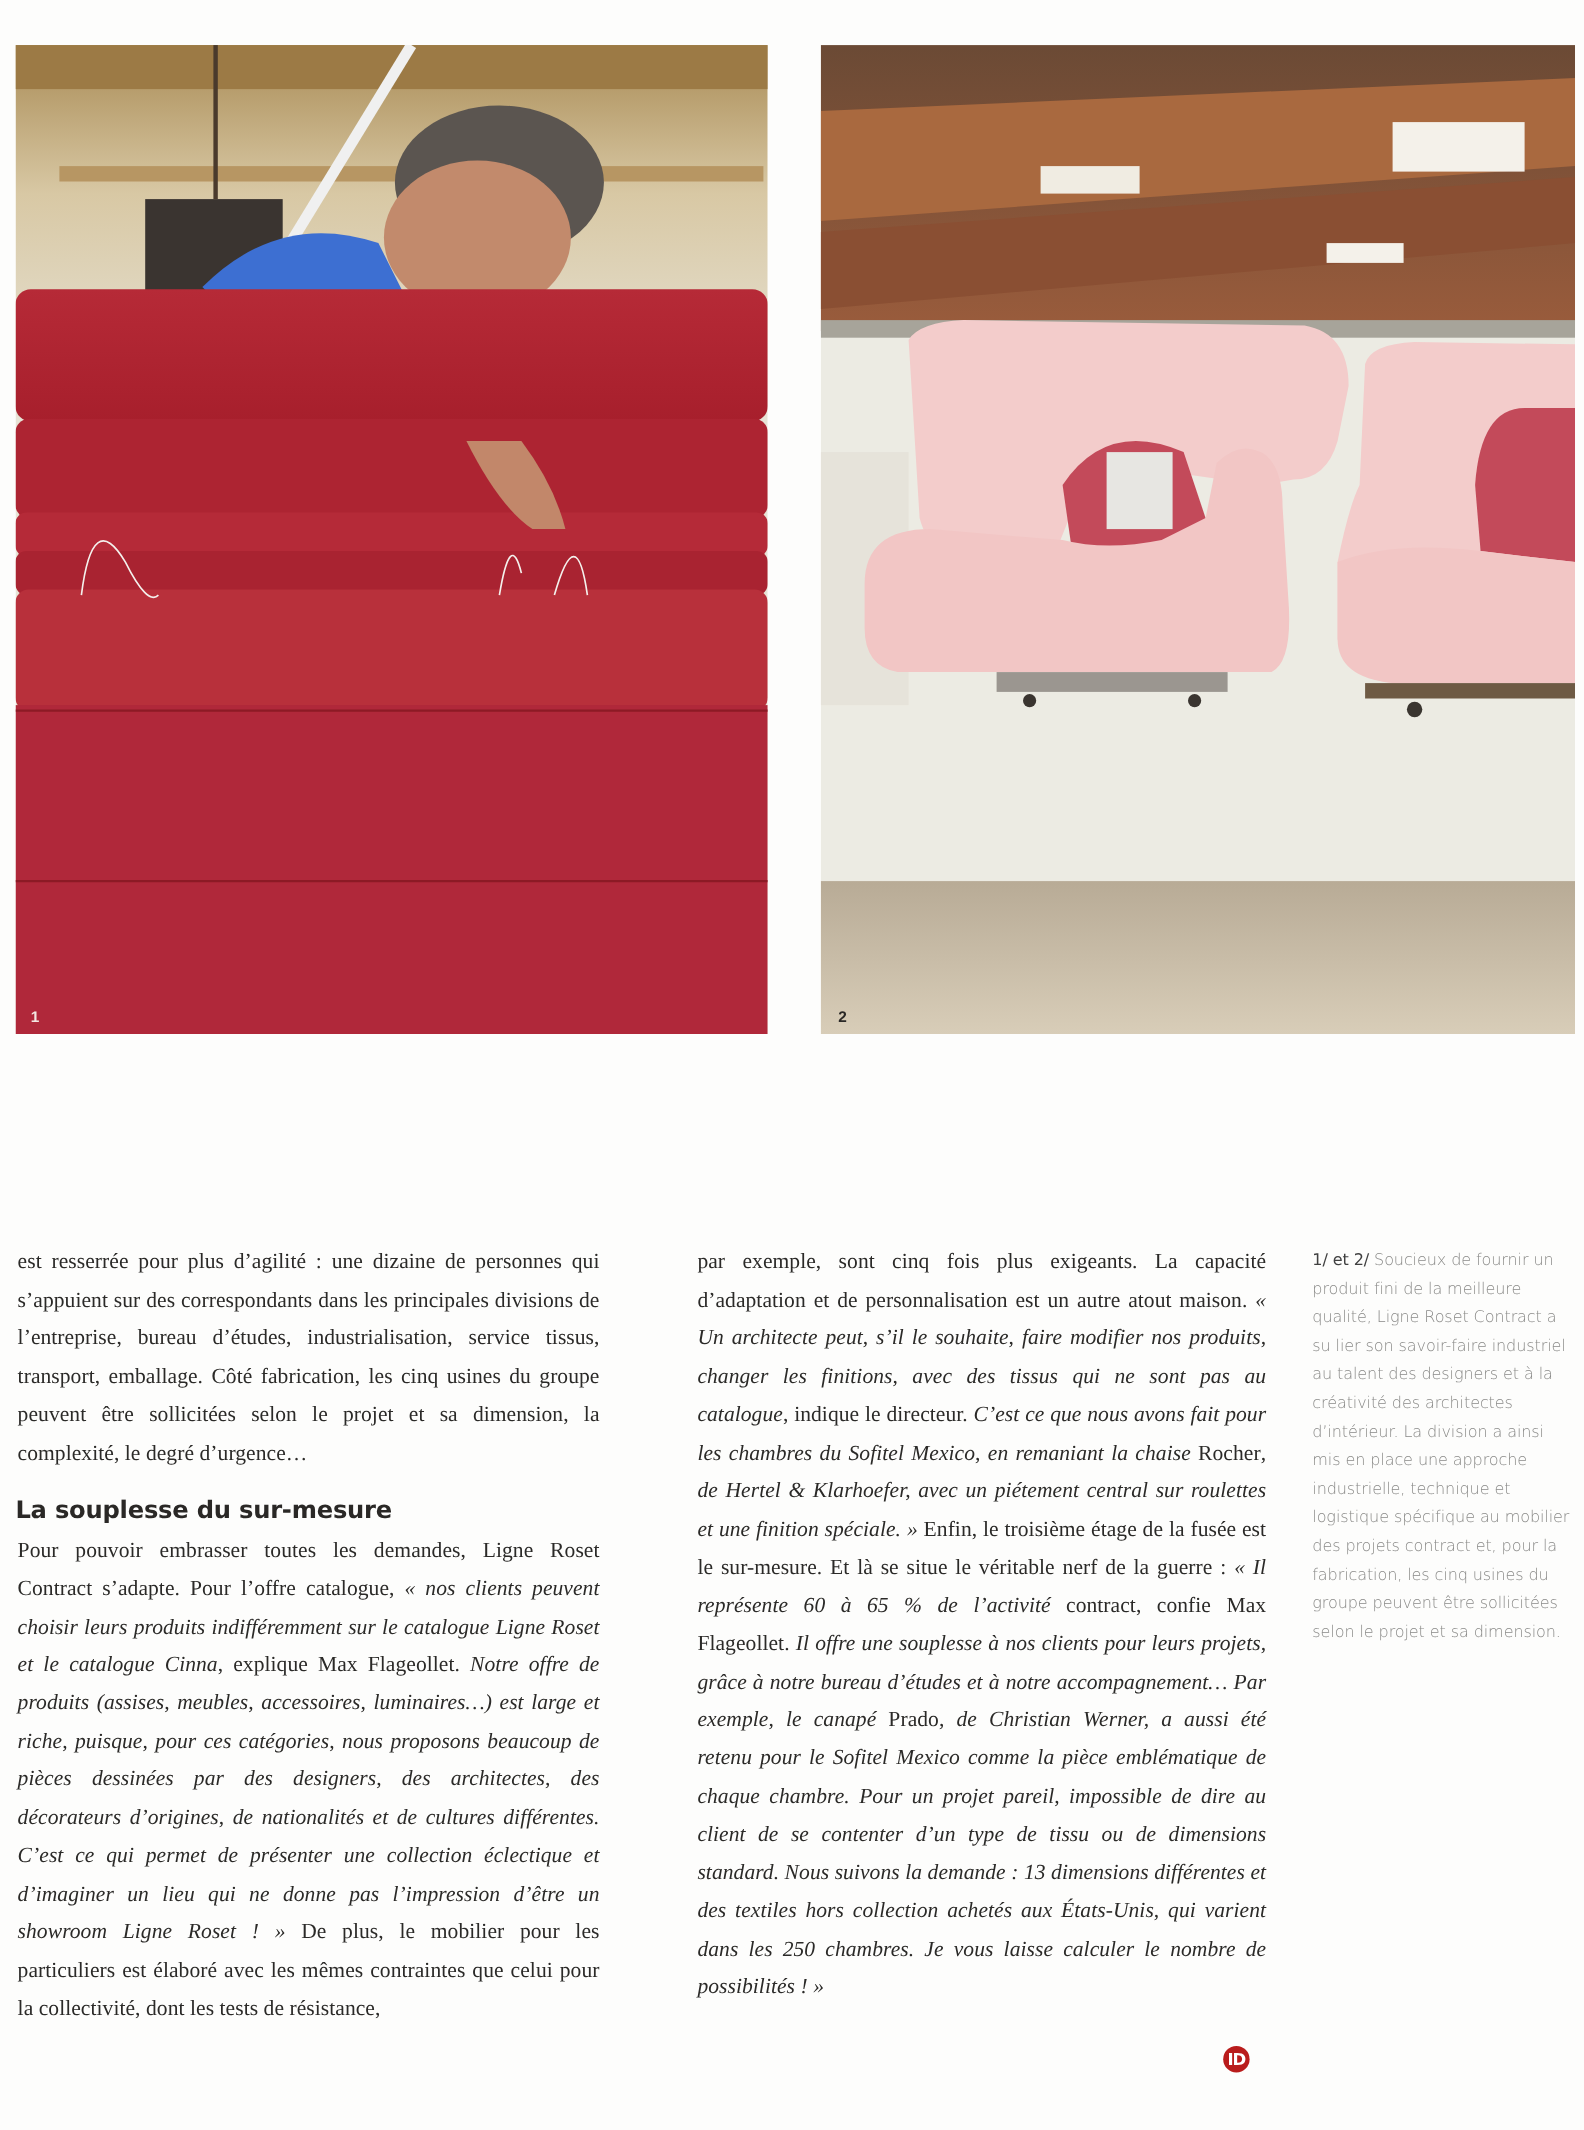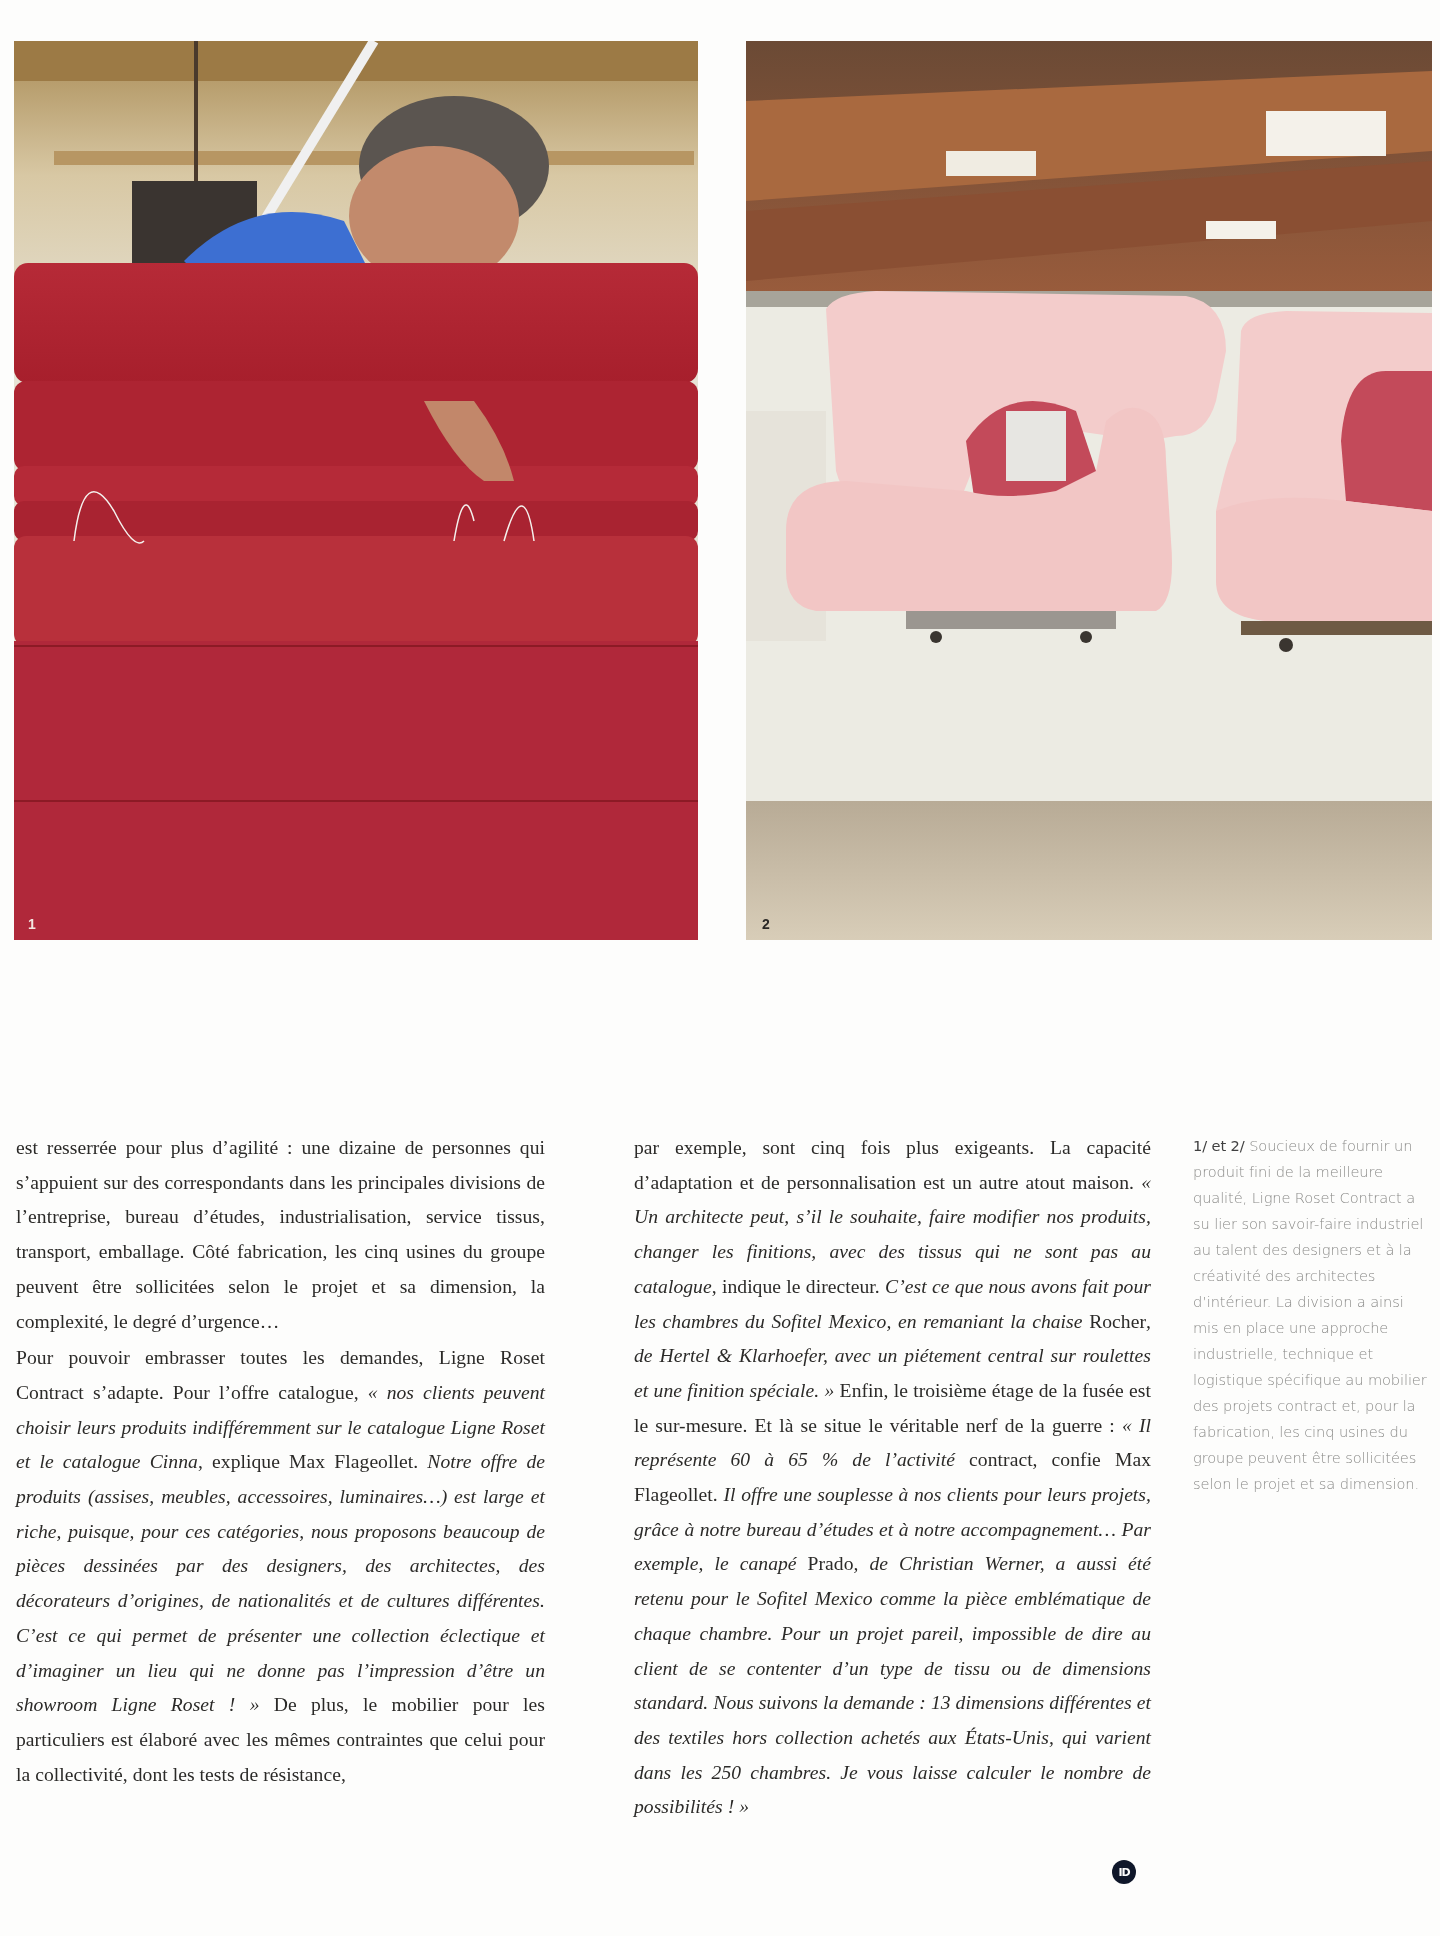--- a/index.html
+++ b/index.html
@@ -27,22 +27,22 @@
     letter-spacing: -0.2px;
   }
   .caption {
     position: absolute; left: 1193px; top: 1133px; width: 240px;
     font-family: "DejaVu Sans", sans-serif; font-size: 14.6px; line-height: 26px;
     color: #8a8a88; font-weight: 300; letter-spacing: -0.1px;
   }
   .caption b { color: #404040; font-weight: normal; }
   .logo {
     position: absolute; left: 1112px; top: 1860px; width: 24px; height: 24px;
-    border-radius: 50%; background: #0f172a; color: #fff;
-    font-family: "DejaVu Sans", sans-serif; font-weight: bold; font-size: 11px;
+    border-radius: 50%; background: #b91c1c; color: #fff;
+    font-family: "DejaVu Sans", sans-serif; font-weight: bold; font-size: 15px;
     display: flex; align-items: center; justify-content: center; letter-spacing: -1px;
   }
 </style>
 </head>
 <body>
 
 <div class="photo" style="left:14px; top:41px; width:684px; height:899px;">
   <svg viewBox="0 0 684 899" preserveAspectRatio="none">
     <defs>
       <linearGradient id="bg1" x1="0" y1="0" x2="0" y2="1">
@@ -117,20 +117,21 @@
     <path d="M640 330 Q600 330 595 400 L600 460 L686 470 L686 330 Z" fill="#c34a5a"></path>
     <path d="M470 470 Q520 450 600 460 L686 470 L686 580 L520 580 Q470 575 470 540 Z" fill="#f2c6c5"></path>
     <rect x="495" y="580" width="191" height="14" fill="#6e5a44"></rect>
     <circle cx="540" cy="604" r="7" fill="#3a3530"></circle>
   </svg>
   <span class="fig-num" style="left:16px; bottom:8px; color:#2a2826;">2</span>
 </div>
 
 <div class="col" style="left:14px; top:1129px; width:533px;">
   <p>est resserrée pour plus d’agilité : une dizaine de personnes qui s’appuient sur des correspondants dans les principales divisions de l’entreprise, bureau d’études, industrialisation, service tissus, transport, emballage. Côté fabrication, les cinq usines du groupe peuvent être sollicitées selon le projet et sa dimension, la complexité, le degré d’urgence…</p>
+  <h2 class="heading">La souplesse du sur-mesure</h2>
   <p>
     <span>Pour pouvoir embrasser toutes les demandes, Ligne Roset Contract s’adapte. Pour l’offre catalogue, </span><i>« nos clients peuvent choisir leurs produits indifféremment sur le catalogue Ligne Roset et le catalogue Cinna</i><span>, explique Max Flageollet. </span><i>Notre offre de produits (assises, meubles, accessoires, luminaires…) est large et riche, puisque, pour ces catégories, nous proposons beaucoup de pièces dessinées par des designers, des architectes, des décorateurs d’origines, de nationalités et de cultures différentes. C’est ce qui permet de présenter une collection éclectique et d’imaginer un lieu qui ne donne pas l’impression d’être un showroom Ligne Roset ! »</i><span> De plus, le mobilier pour les particuliers est élaboré avec les mêmes contraintes que celui pour la collectivité, dont les tests de résistance,</span>
   </p>
 </div>
 
 <div class="col" style="left:632px; top:1129px; width:521px;">
   <p>
     <span>par exemple, sont cinq fois plus exigeants. La capacité d’adaptation et de personnalisation est un autre atout maison. </span><i>« Un architecte peut, s’il le souhaite, faire modifier nos produits, changer les finitions, avec des tissus qui ne sont pas au catalogue</i><span>, indique le directeur. </span><i>C’est ce que nous avons fait pour les chambres du Sofitel Mexico, en remaniant la chaise </i><span>Rocher</span><i>, de Hertel &amp; Klarhoefer, avec un piétement central sur roulettes et une finition spéciale. »</i><span> Enfin, le troisième étage de la fusée est le sur-mesure. Et là se situe le véritable nerf de la guerre : </span><i>« Il représente 60 à 65 % de l’activité</i><span> contract, confie Max Flageollet. </span><i>Il offre une souplesse à nos clients pour leurs projets, grâce à notre bureau d’études et à notre accompagnement… Par exemple, le canapé </i><span>Prado</span><i>, de Christian Werner, a aussi été retenu pour le Sofitel Mexico comme la pièce emblématique de chaque chambre. Pour un projet pareil, impossible de dire au client de se contenter d’un type de tissu ou de dimensions standard. Nous suivons la demande : 13 dimensions différentes et des textiles hors collection achetés aux États-Unis, qui varient dans les 250 chambres. Je vous laisse calculer le nombre de possibilités ! »</i>
   </p>
 </div>

